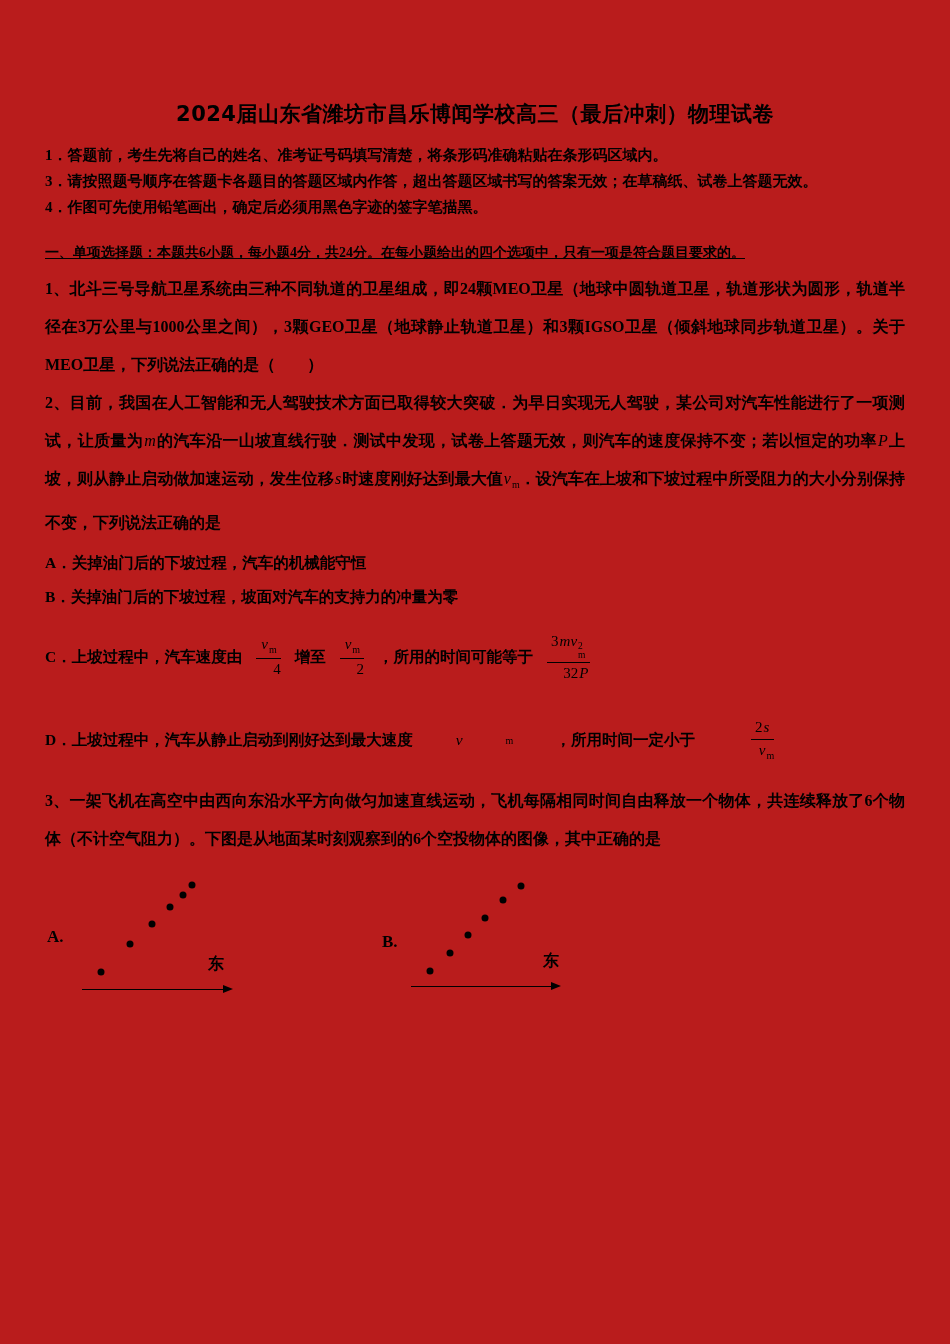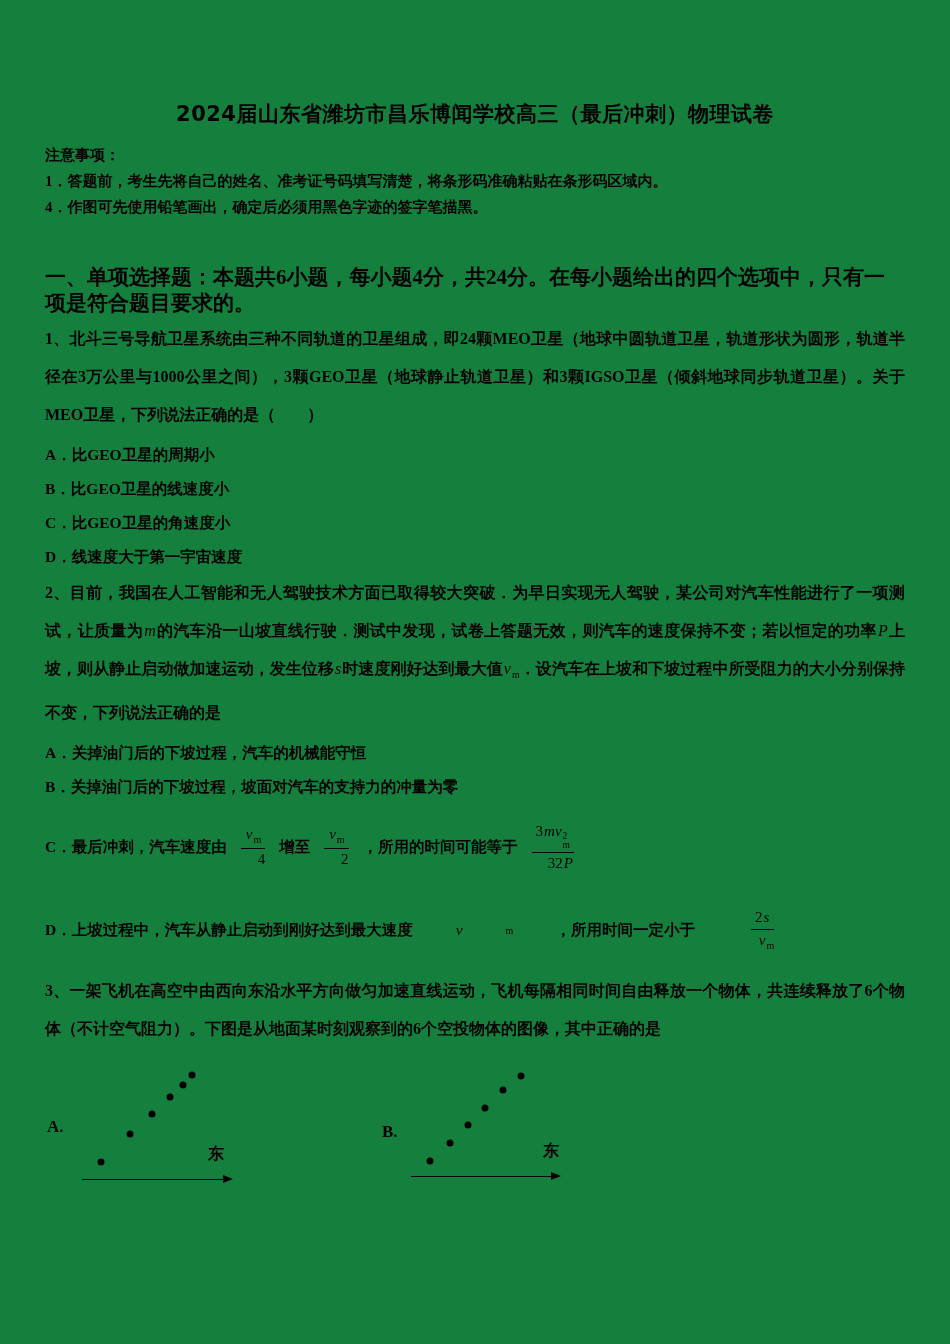--- a/index.html
+++ b/index.html
@@ -1,21 +1,21 @@
 <!DOCTYPE html>
 <html><head>
 <meta charset="utf-8">
 <style>
   html, body { margin: 0; padding: 0; background: #ffffff; }
   .page {
     position: relative;
     width: 950px;
     height: 1344px;
     margin: 0 auto;
-    background: #15803d;
+    background: #b91c1c;
     color: #000000;
     font-family: "Liberation Serif", "DejaVu Sans", serif;
     box-sizing: border-box;
     padding: 100px 45px 0 45px;
     overflow: hidden;
   }
   .title {
     margin: 0 0 14px 0;
     text-align: center;
     font-size: 21px;
@@ -29,24 +29,25 @@
     line-height: 26px;
     margin-top: 10px;
   }
   .notice-item {
     font-size: 15px;
     font-weight: 600;
     line-height: 26px;
     text-align: justify;
   }
   .section-header {
-    margin-top: 44px;
-    font-size: 21px;
+    margin-top: 20px;
+    font-size: 14px;
     font-weight: 600;
     line-height: 26px;
+    text-decoration: underline;
   }
   .q-text {
     margin: 0;
     font-size: 16px;
     font-weight: 600;
     line-height: 38px;
     text-align: justify;
   }
   .q1-block { margin-top: 4px; }
   .opt-line {
@@ -140,46 +141,40 @@
   }
 </style>
 </head>
 <body>
 
 <div class="page">
 
   <h1 class="title">2024届山东省潍坊市昌乐博闻学校高三（最后冲刺）物理试卷</h1>
 
   <div>
-    <div class="notice-header">注意事项：</div>
     <div class="notice-item">1．答题前，考生先将自己的姓名、准考证号码填写清楚，将条形码准确粘贴在条形码区域内。</div>
+    <div class="notice-item">3．请按照题号顺序在答题卡各题目的答题区域内作答，超出答题区域书写的答案无效；在草稿纸、试卷上答题无效。</div>
     <div class="notice-item">4．作图可先使用铅笔画出，确定后必须用黑色字迹的签字笔描黑。</div>
   </div>
 
   <div class="section-header">一、单项选择题：本题共6小题，每小题4分，共24分。在每小题给出的四个选项中，只有一项是符合题目要求的。</div>
 
   <div class="q1-block">
     <p class="q-text">1、北斗三号导航卫星系统由三种不同轨道的卫星组成，即24颗MEO卫星（地球中圆轨道卫星，轨道形状为圆形，轨道半径在3万公里与1000公里之间），3颗GEO卫星（地球静止轨道卫星）和3颗IGSO卫星（倾斜地球同步轨道卫星）。关于MEO卫星，下列说法正确的是（　　）</p>
-    <div class="opts-block">
-      <div class="opt-line">A．比GEO卫星的周期小</div>
-      <div class="opt-line">B．比GEO卫星的线速度小</div>
-      <div class="opt-line">C．比GEO卫星的角速度小</div>
-      <div class="opt-line">D．线速度大于第一宇宙速度</div>
-    </div>
   </div>
 
   <div>
     <p class="q-text"><span>2、目前，我国在人工智能和无人驾驶技术方面已取得较大突破．为早日实现无人驾驶，某公司对汽车性能进行了一项测试，让质量为</span><span class="var">m</span><span>的汽车沿一山坡直线行驶．测试中发现，试卷上答题无效，则汽车的速度保持不变；若以恒定的功率</span><span class="var">P</span><span>上坡，则从静止启动做加速运动，发生位移</span><span class="var">s</span><span>时速度刚好达到最大值</span><span class="var">v</span><sub class="vsub">m</sub><span>．设汽车在上坡和下坡过程中所受阻力的大小分别保持不变，下列说法正确的是</span></p>
 
     <div class="opts-block">
       <div class="opt-line">A．关掉油门后的下坡过程，汽车的机械能守恒</div>
       <div class="opt-line">B．关掉油门后的下坡过程，坡面对汽车的支持力的冲量为零</div>
 
       <div class="formula-line formula-c">
-        <span>C．最后冲刺，汽车速度由</span>
+        <span>C．上坡过程中，汽车速度由</span>
         <span class="frac">
           <span class="num"><span class="var">v</span><sub class="vsub">m</sub></span>
           <span class="den">4</span>
         </span>
         <span>增至</span>
         <span class="frac">
           <span class="num"><span class="var">v</span><sub class="vsub">m</sub></span>
           <span class="den">2</span>
         </span>
         <span>，所用的时间可能等于</span>

